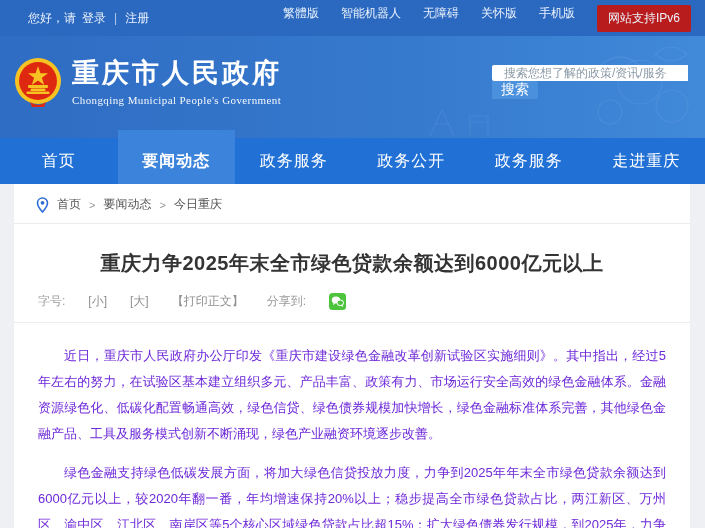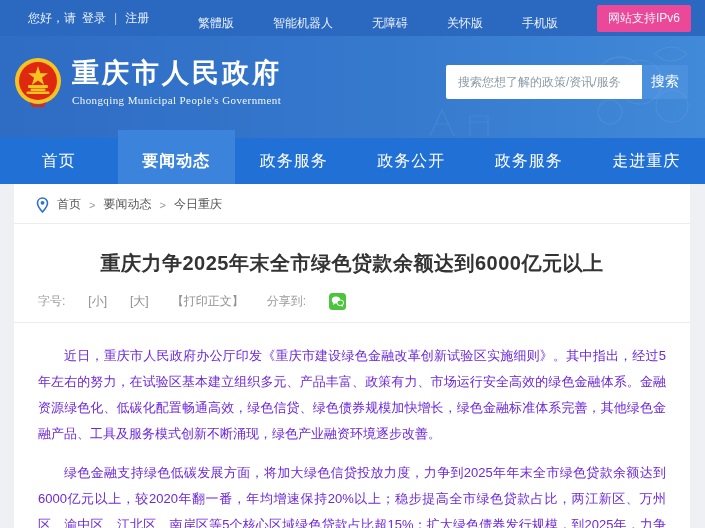--- a/index.html
+++ b/index.html
@@ -8,38 +8,38 @@
   .page { width:705px; height:528px; overflow:hidden; position:relative; }
 
   
   .topbar {
     height:36px; background:#2b68c0; color:#eaf2fc; font-size:12px;
     display:flex; align-items:center; justify-content:space-between;
     padding:0 14px 0 28px;
   }
   .topbar-left { display:flex; align-items:center; gap:6px; }
   .topbar-left .sep { opacity:.7; margin:0 2px; }
-  .topbar-right { display:flex; align-items:flex-end; gap:39px; }
+  .topbar-right { display:flex; align-items:flex-start; gap:22px; }
   .topbar a, .topbar span { color:#eaf2fc; text-decoration:none; white-space:nowrap; cursor:pointer; }
   .ipv6-badge {
-    background:#ec4899; padding:5px 11px; border-radius:2px; display:inline-block;
+    background:#b91c1c; padding:5px 11px; border-radius:2px; display:inline-block;
   }
 
   
   .masthead {
     height:102px; position:relative; z-index:1;
     background:linear-gradient(90deg,#2f6cc3 0%,#3579cd 55%,#4189d9 100%);
     display:flex; align-items:center; padding:0 15px 10px 14px;
   }
   .deco { position:absolute; inset:0; pointer-events:none; opacity:.55; }
   .emblem { width:48px; height:50px; flex:0 0 auto; }
   .site-ident { margin-left:10px; color:#fff;font-family:Liberation Serif, serif; }
   .site-name { font-size:27px; font-weight:bold; letter-spacing:3px; line-height:1.15; }
   .site-name-en { font-size:11px; margin-top:4px; letter-spacing:.4px; opacity:.95; }
-  .search-area { margin-left:auto; display:flex; height:34px; margin-right:2px; }
+  .search-area { margin-left:auto; display:flex; height:34px; margin-right:2px;flex-direction:column; }
   .search-input {
     width:196px; height:34px; border:0; outline:0; background:#fff;
     font-size:12px; color:#333; padding:0 12px; border-radius:2px 0 0 2px;
     font-family:inherit;
   }
   .search-input::placeholder { color:#8c9aa8; }
   .search-btn {
     width:46px; height:34px; border:0; background:#4a90dd; color:#fff;
     font-size:14px; cursor:pointer; border-radius:0 2px 2px 0; font-family:inherit;
   }

